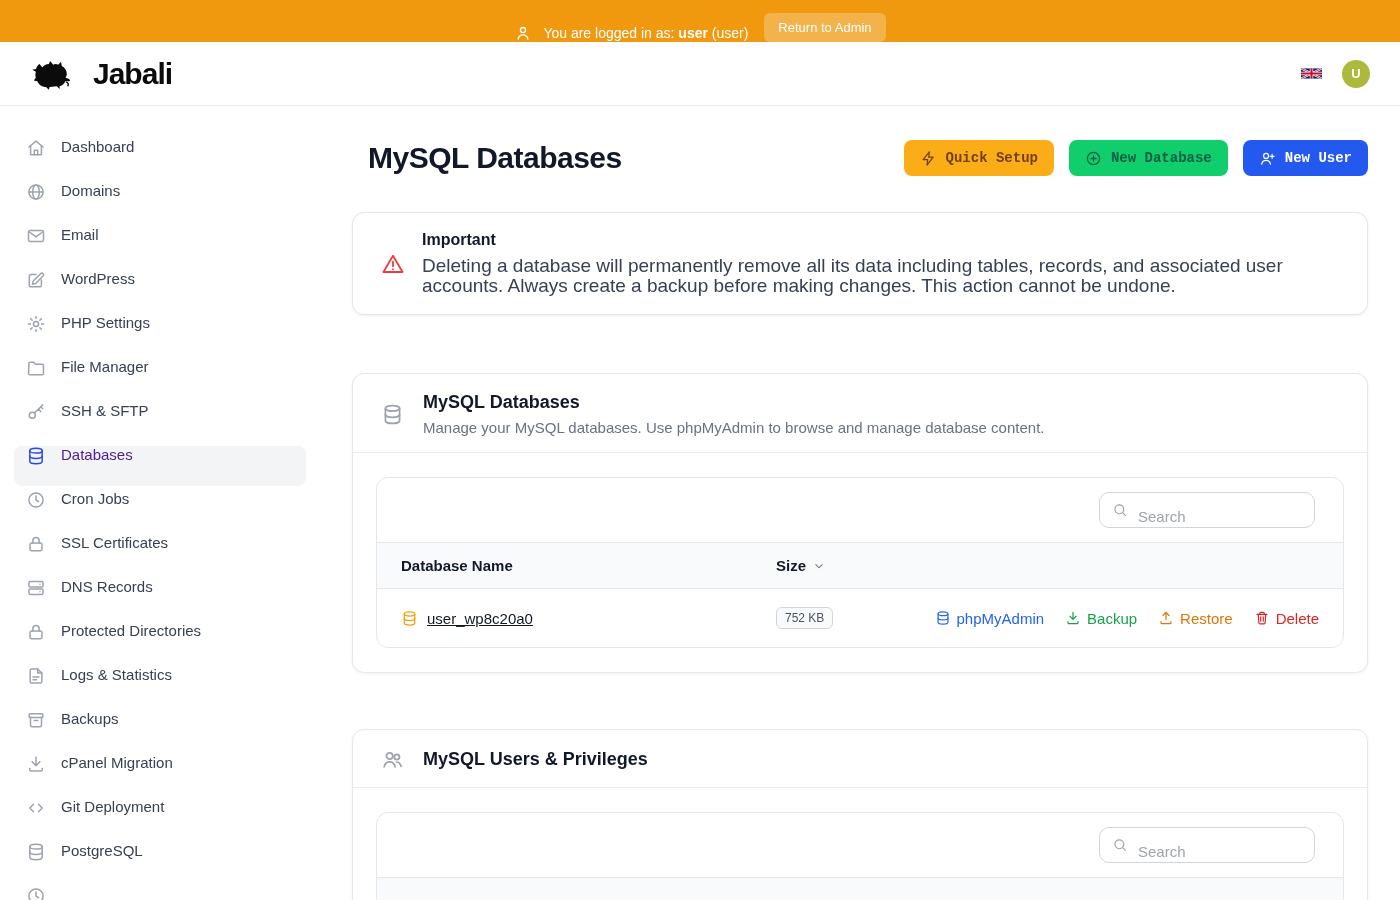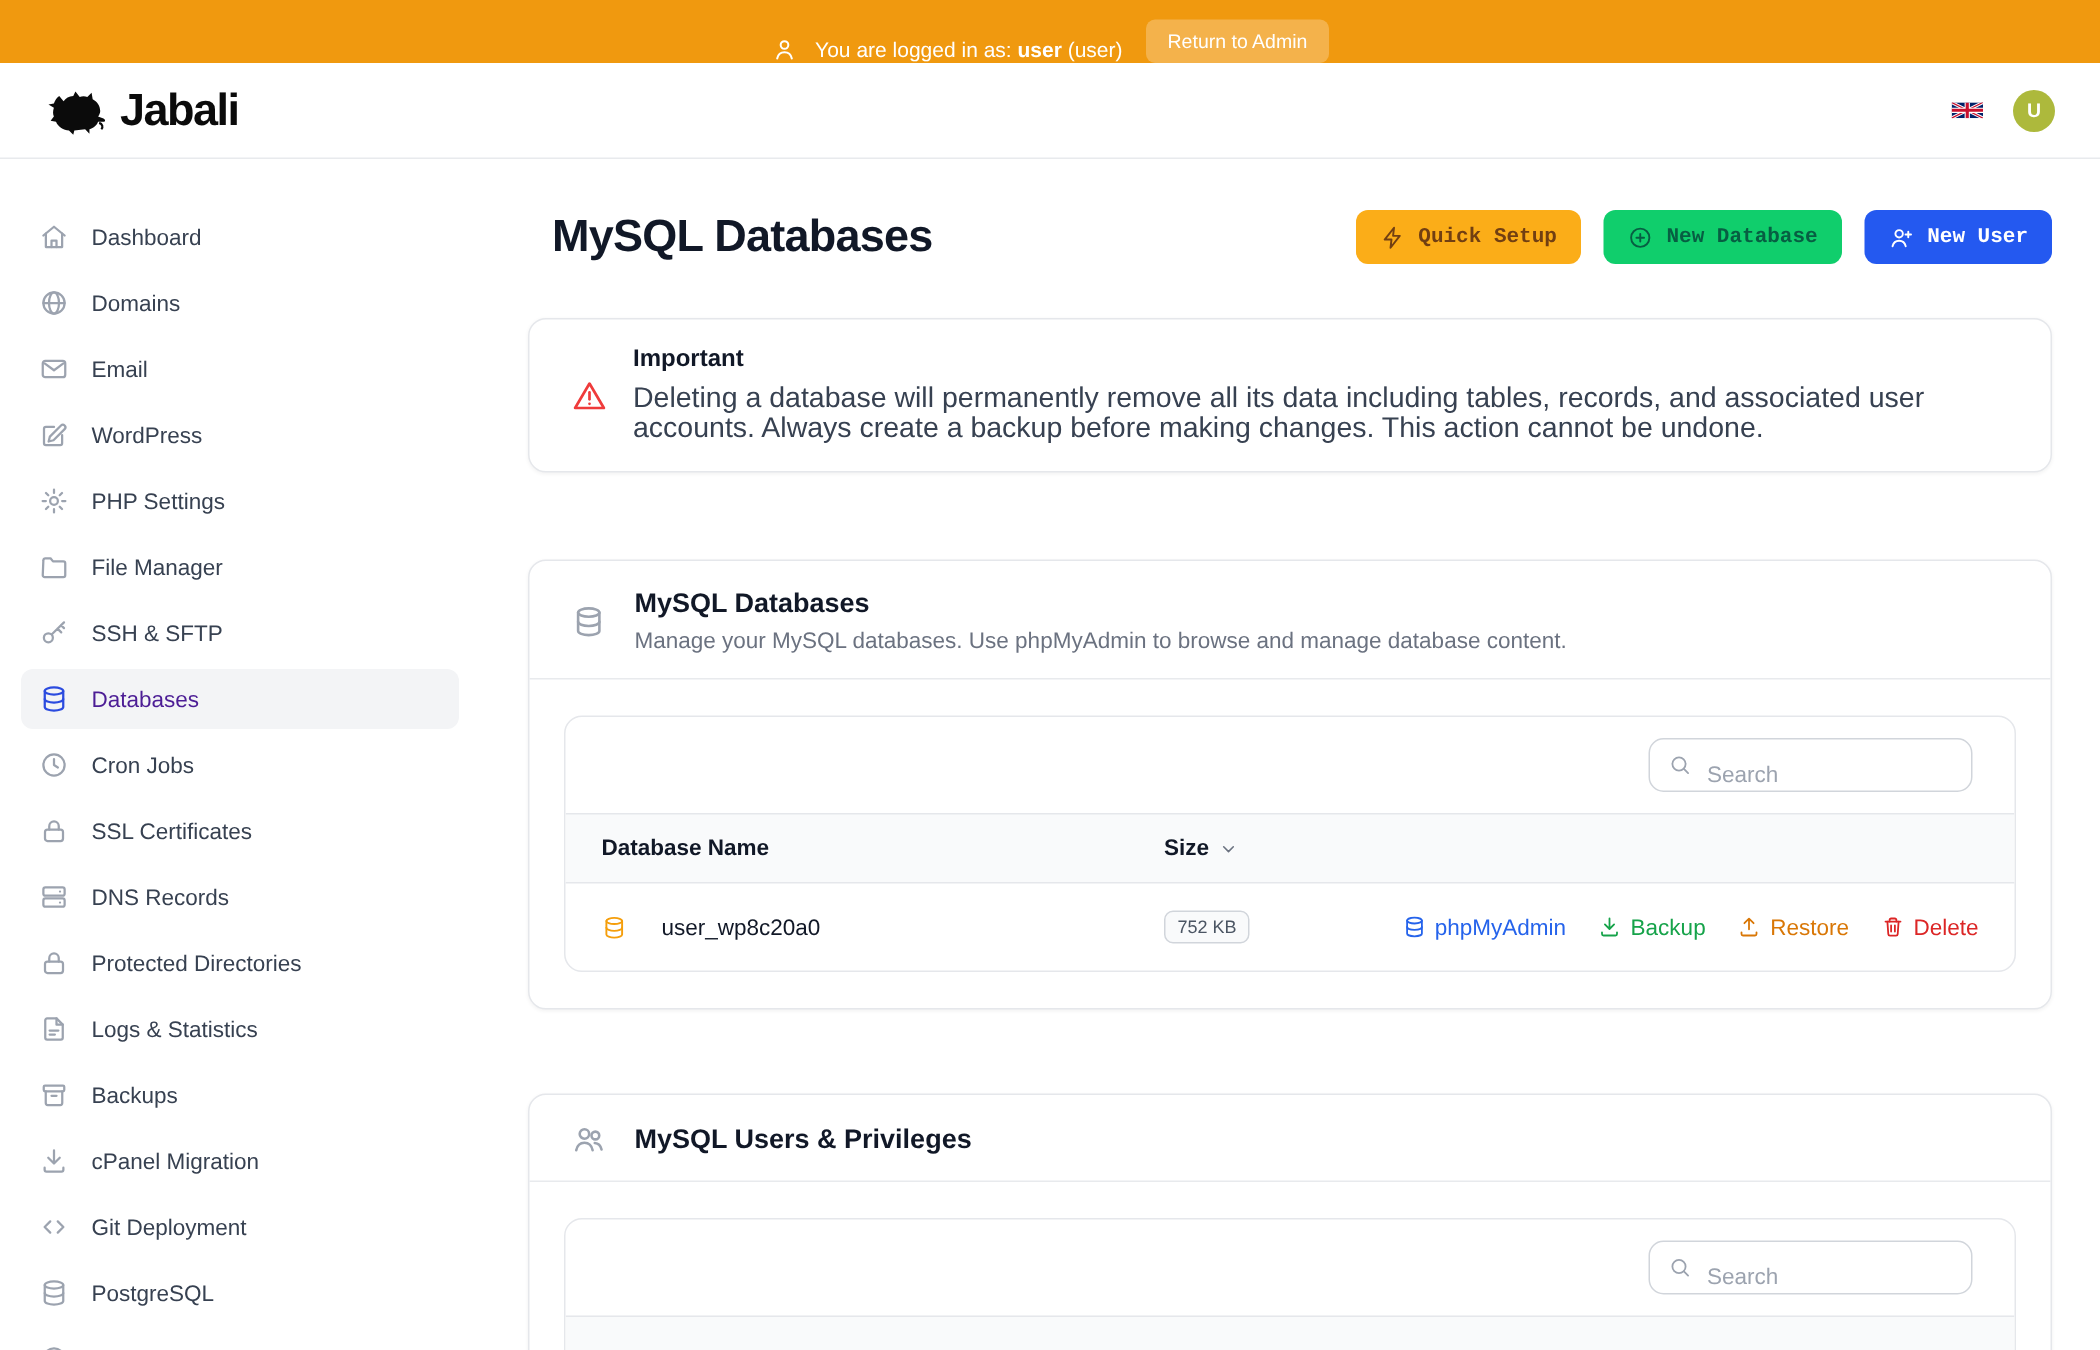--- a/index.html
+++ b/index.html
@@ -12,30 +12,30 @@
   .ic { stroke:currentColor; fill:none; stroke-width:1.8; stroke-linecap:round; stroke-linejoin:round; }
 
   
   .topbar { height:42px; background:#F0990F; display:flex; align-items:flex-end; justify-content:center; gap:16px; color:#fff; font-size:14px; }
   .topbar-msg { display:flex; align-items:center; gap:11px; }
   .topbar-msg b { font-weight:bold; }
   .return-btn { background:rgba(255,255,255,.25); border:none; color:#fff; font-size:13px; padding:7px 14px; border-radius:6px; font-family:inherit; cursor:pointer; }
 
   
   .header { height:64px; display:flex; align-items:center; justify-content:space-between; padding:0 30px 0 28px; border-bottom:1px solid #E8EAED; background:#fff; }
-  .brand { display:flex; align-items:center; gap:6px; }
+  .brand { display:flex; align-items:center; gap:19px; }
   .brand-name { font-size:30px; font-weight:bold; letter-spacing:-1px; color:#0b0b0b; }
   .header-right { display:flex; align-items:center; gap:20px; }
   .flag { border-radius:2px; overflow:hidden; width:21px; height:15px; }
   .avatar { width:28px; height:28px; border-radius:50%; background:#ADB93C; color:#fff; font-size:13px; font-weight:bold; display:flex; align-items:center; justify-content:center; cursor:pointer; }
 
   
   .layout { display:flex; height:794px; }
   .sidebar { width:320px; flex-shrink:0; padding:32px 14px 0; overflow:hidden; }
-  .nav-item { display:flex; align-items:center; gap:15px; height:40px; margin-bottom:4px; padding:0 12px; border-radius:8px; color:#374151; font-size:15px; cursor:pointer; }
+  .nav-item { display:flex; align-items:flex-start; gap:15px; height:40px; margin-bottom:4px; padding:0 12px; border-radius:8px; color:#374151; font-size:15px; cursor:pointer; }
   .nav-icon { color:#9CA3AF; width:20px; height:20px; flex-shrink:0; }
   .nav-item.active { background:#F3F4F6; color:#4c1d95; }
   .nav-item.active .nav-icon { color:#2B4BDF; }
 
   .main { flex:1; padding:0 32px; overflow:hidden; }
 
   
   .page-head { display:flex; align-items:center; justify-content:space-between; margin:34px 0 36px; padding-left:16px; }
   .page-title { font-size:30px; font-weight:bold; margin:0; letter-spacing:-0.5px; }
   .actions { display:flex; gap:15px;font-family:Liberation Mono, monospace; }
@@ -64,21 +64,21 @@
   .search-box svg { width:16px; height:16px; flex-shrink:0; }
   .search-box input { border:none; outline:none; width:100%; font-size:15px; color:#374151; font-family:inherit; background:transparent;margin-top:13px; }
   .search-box input::placeholder { color:#9CA3AF; }
 
   .tbl-head { display:grid; align-items:center; background:#F9FAFB; border-top:1px solid #E5E7EB; height:46px; padding:0 24px; font-size:15px; font-weight:bold; color:#111827; }
   .cols-db { grid-template-columns:375px 1fr auto; }
   .cols-users { grid-template-columns:327px 1fr; }
   .th-size { display:flex; align-items:center; gap:6px; cursor:pointer; }
   .th-size svg { width:14px; height:14px; color:#6B7280; }
   .tbl-row { display:grid; align-items:center; border-top:1px solid #E5E7EB; height:59px; padding:0 24px; font-size:15px; }
-  .cell-name { display:flex; align-items:flex-end; gap:23px; }
+  .cell-name { display:flex; align-items:flex-end; gap:9px;text-decoration:underline; }
   .cell-name svg { width:17px; height:17px; color:#F59E0B; }
   .size-badge { justify-self:start; padding:3px 8px; border:1px solid #D1D5DB; border-radius:6px; background:#F9FAFB; font-size:12px; color:#4B5563; }
   .row-actions { display:flex; align-items:center; gap:21px; justify-content:flex-end; }
   .act { display:flex; align-items:center; gap:6px; cursor:pointer; font-size:15px; }
   .act svg { width:16px; height:16px; }
   .act-php { color:#2563EB; }
   .act-backup { color:#16A34A; }
   .act-restore { color:#D97706; }
   .act-delete { color:#DC2626; }
 </style>

